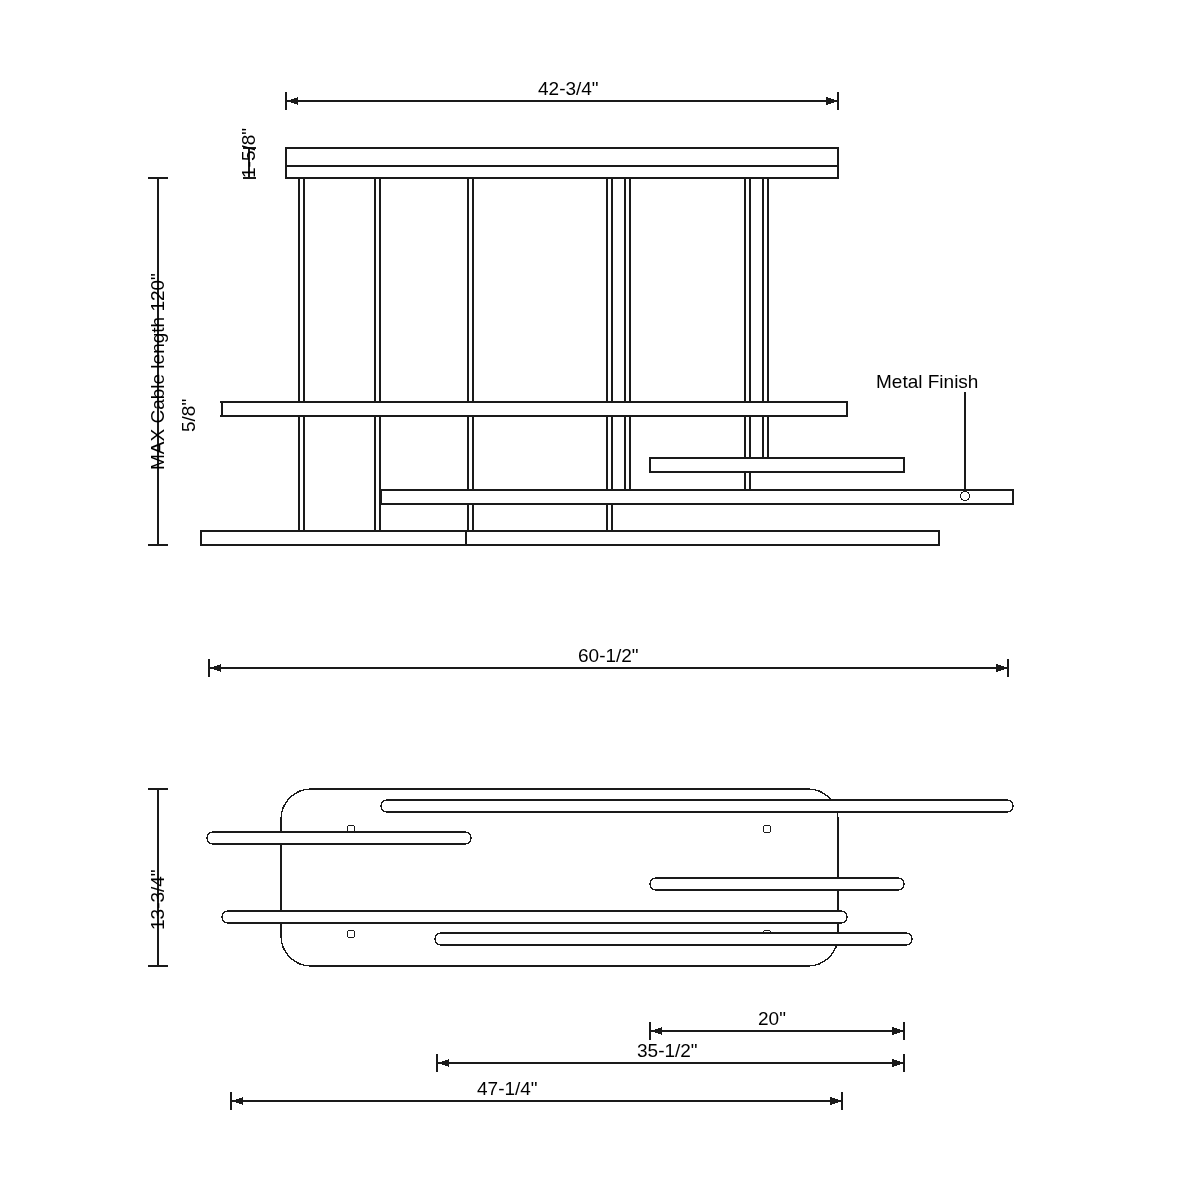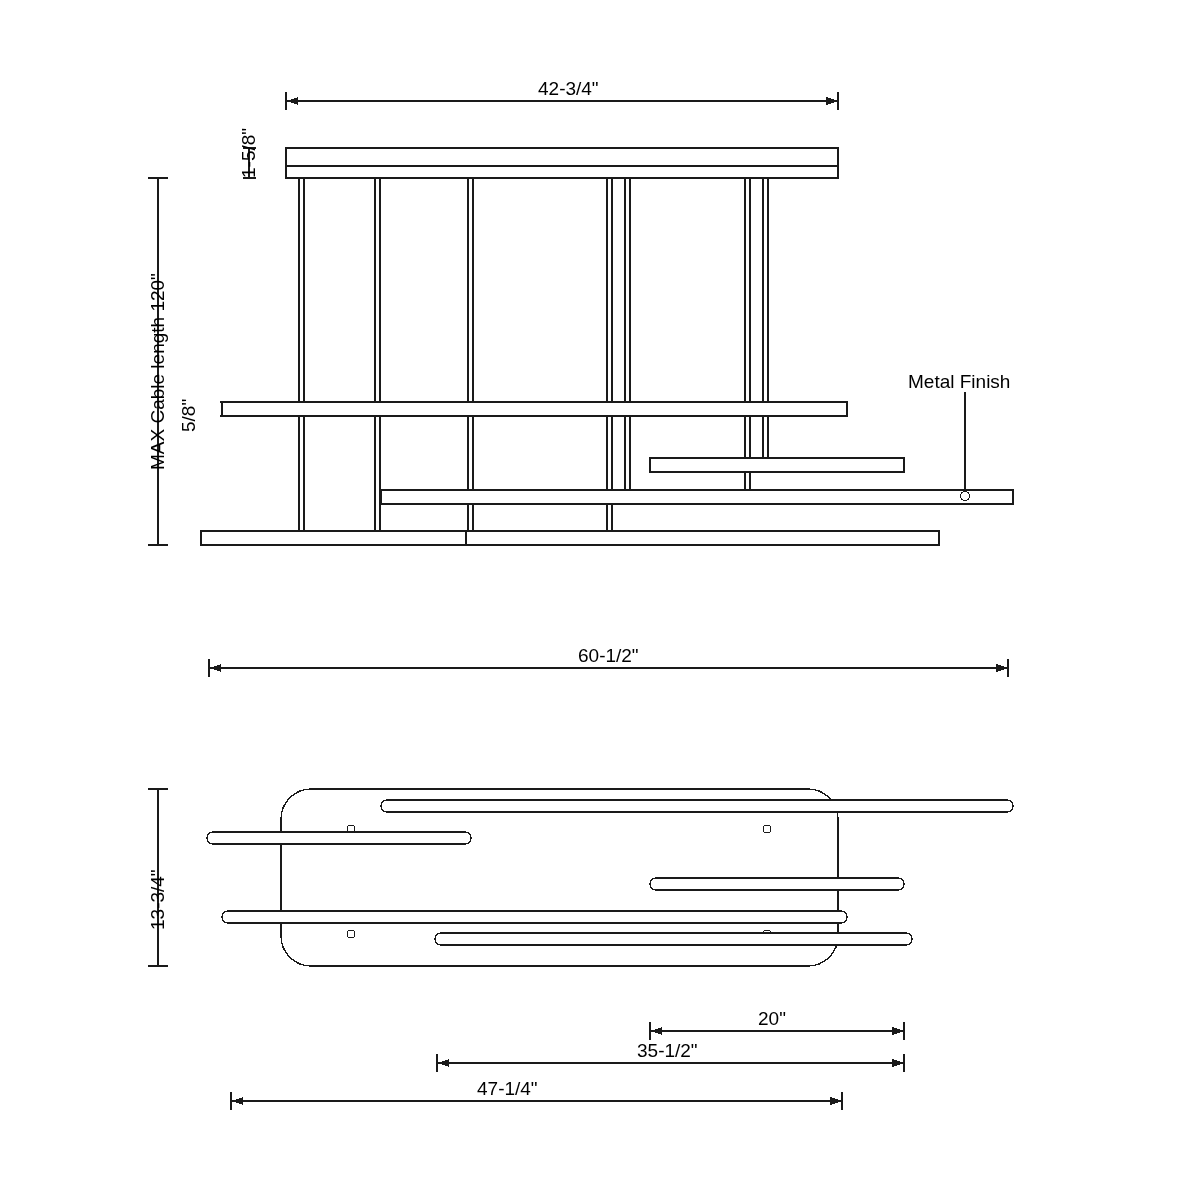--- a/index.html
+++ b/index.html
@@ -194,21 +194,21 @@
   </svg>
 
   <div class="dim-label" style="left:538px; top:78px;">42-3/4"</div>
 
   <div class="dim-label vert" style="left:238px; top:178px;">1-5/8"</div>
 
   <div class="dim-label vert" style="left:147px; top:470px;">MAX Cable length 120"</div>
 
   <div class="dim-label vert" style="left:178px; top:432px;">5/8"</div>
 
-  <div class="callout-label" style="left:908px; top:371px;">Metal Finish</div>
+  <div class="callout-label" style="left:876px; top:371px;">Metal Finish</div>
 
   <div class="dim-label" style="left:578px; top:645px;">60-1/2"</div>
 
   <div class="dim-label vert" style="left:147px; top:930px;">13-3/4"</div>
 
   <div class="dim-label" style="left:758px; top:1008px;">20"</div>
 
   <div class="dim-label" style="left:637px; top:1040px;">35-1/2"</div>
 
   <div class="dim-label" style="left:477px; top:1078px;">47-1/4"</div>

